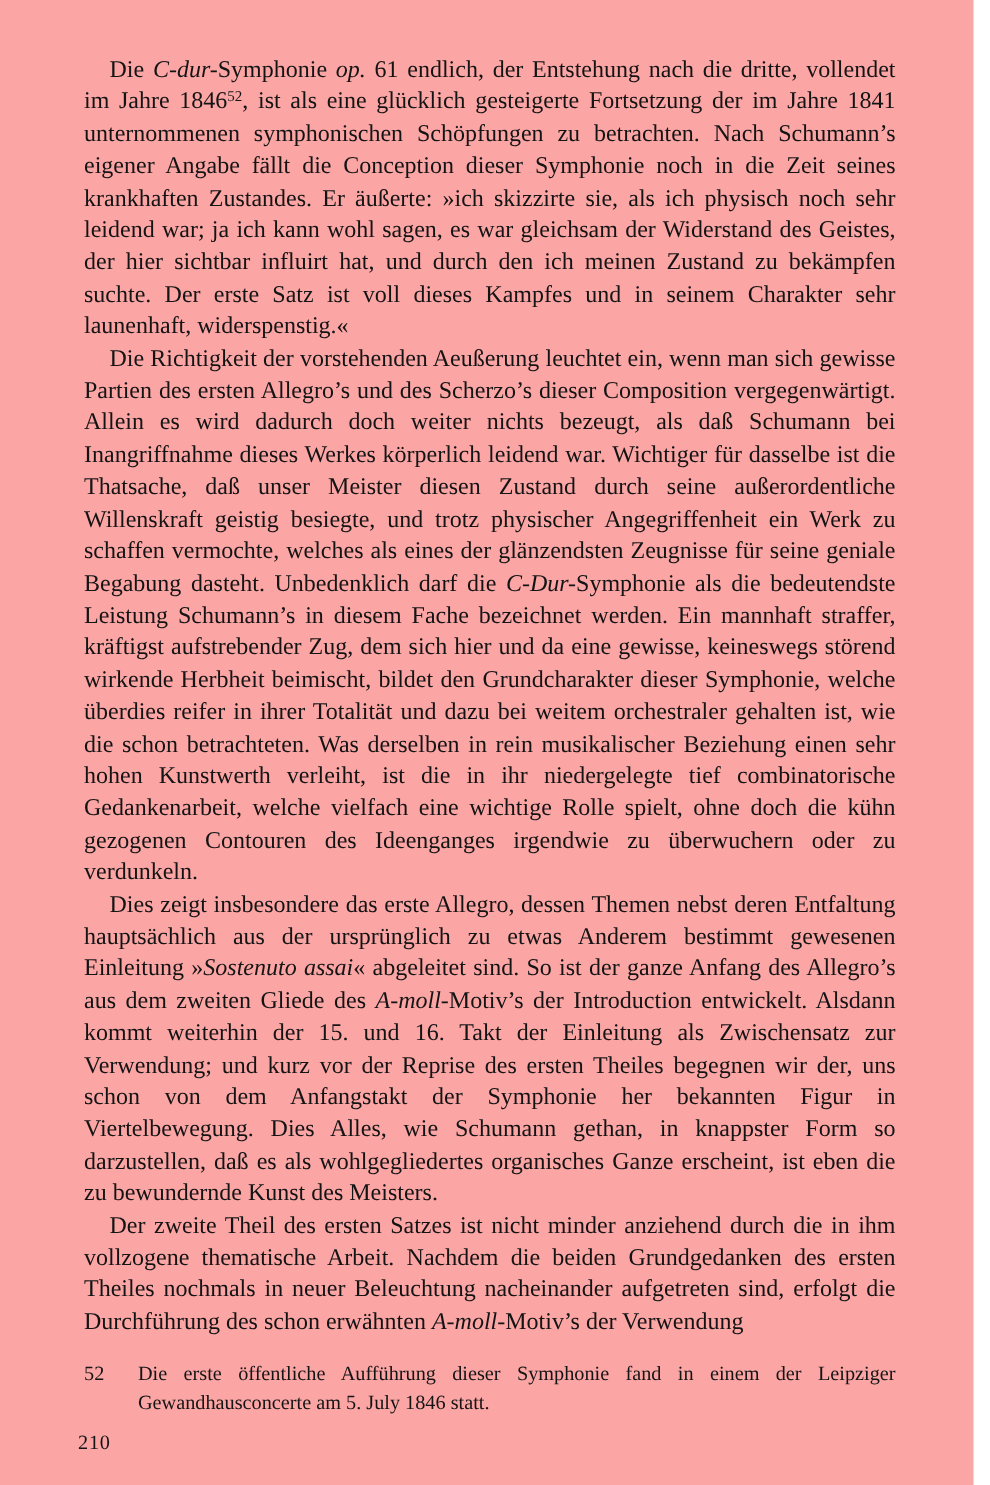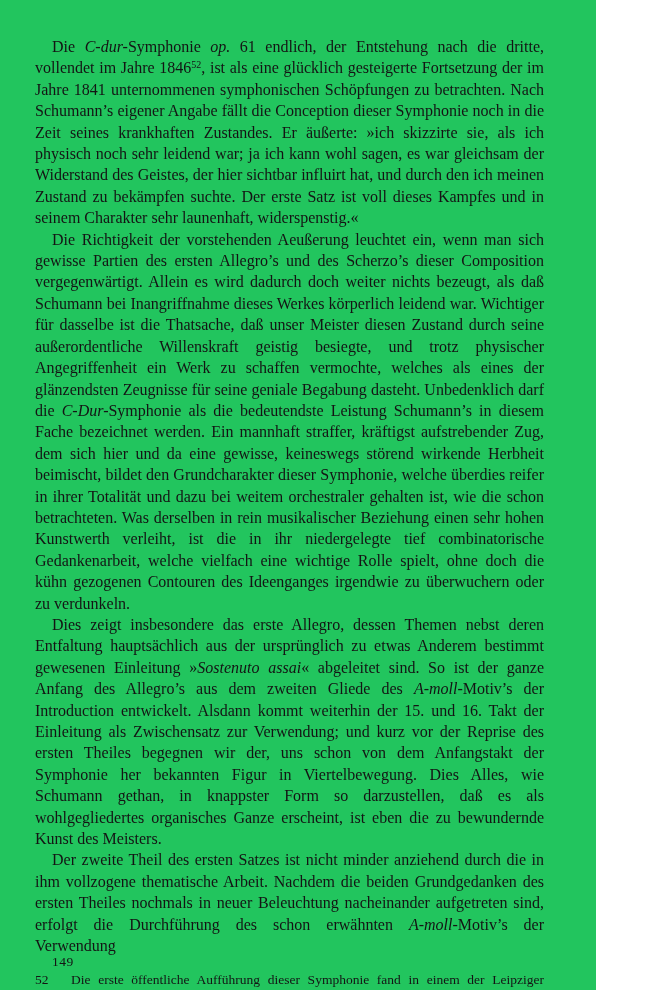--- a/index.html
+++ b/index.html
@@ -9,24 +9,24 @@
   }
   body {
     width: 660px;
     height: 990px;
     font-family: "Liberation Serif", serif;
     color: #141414;
   }
   .page {
     position: relative;
     box-sizing: border-box;
-    width: 596px;
+    width: 649px;
     height: 990px;
-    padding: 36px 52px 28px 35px;
-    background: #22c55e;
+    padding: 36px 52px 28px 56px;
+    background: #fca5a5;
   }
   .body-text {
     font-size: 16px;
     line-height: 21.4px;
     text-align: justify;
     hyphens: auto;
     -webkit-hyphens: auto;
   }
   .para {
     margin: 0;
@@ -72,18 +72,18 @@
 
   <div class="body-text">
       <p class="para"><span>Die </span><span class="it">C-dur-</span><span>Symphonie </span><span class="it">op.</span><span> 61 endlich, der Entstehung nach die dritte, vollendet im Jahre 1846</span><sup class="fn-ref">52</sup><span>, ist als eine glücklich gesteigerte Fortsetzung der im Jahre 1841 unternommenen symphonischen Schöpfungen zu betrachten. Nach Schumann’s eigener Angabe fällt die Conception dieser Symphonie noch in die Zeit seines krankhaften Zustandes. Er äußerte: »ich skizzirte sie, als ich physisch noch sehr leidend war; ja ich kann wohl sagen, es war gleichsam der Widerstand des Geistes, der hier sichtbar influirt hat, und durch den ich meinen Zustand zu bekämpfen suchte. Der erste Satz ist voll dieses Kampfes und in seinem Charakter sehr launenhaft, widerspenstig.«</span></p>
       <p class="para"><span>Die Richtigkeit der vorstehenden Aeußerung leuchtet ein, wenn man sich gewisse Partien des ersten Allegro’s und des Scherzo’s dieser Composition vergegenwärtigt. Allein es wird dadurch doch weiter nichts bezeugt, als daß Schumann bei Inangriffnahme dieses Werkes körperlich leidend war. Wichtiger für dasselbe ist die Thatsache, daß unser Meister diesen Zustand durch seine außerordentliche Willenskraft geistig besiegte, und trotz physischer Angegriffenheit ein Werk zu schaffen vermochte, welches als eines der glänzendsten Zeugnisse für seine geniale Begabung dasteht. Unbedenklich darf die </span><span class="it">C-Dur-</span><span>Symphonie als die bedeutendste Leistung Schumann’s in diesem Fache bezeichnet werden. Ein mannhaft straffer, kräftigst aufstrebender Zug, dem sich hier und da eine gewisse, keineswegs störend wirkende Herbheit beimischt, bildet den Grundcharakter dieser Symphonie, welche überdies reifer in ihrer Totalität und dazu bei weitem orchestraler gehalten ist, wie die schon betrachteten. Was derselben in rein musikalischer Beziehung einen sehr hohen Kunstwerth verleiht, ist die in ihr niedergelegte tief combinatorische Gedankenarbeit, welche vielfach eine wichtige Rolle spielt, ohne doch die kühn gezogenen Contouren des Ideenganges irgendwie zu überwuchern oder zu verdunkeln.</span></p>
       <p class="para"><span>Dies zeigt insbesondere das erste Allegro, dessen Themen nebst deren Entfaltung hauptsächlich aus der ursprünglich zu etwas Anderem bestimmt gewesenen Einleitung »</span><span class="it">Sostenuto assai</span><span>« abgeleitet sind. So ist der ganze Anfang des Allegro’s aus dem zweiten Gliede des </span><span class="it">A-moll-</span><span>Motiv’s der Introduction entwickelt. Alsdann kommt weiterhin der 15. und 16. Takt der Einleitung als Zwischensatz zur Verwendung; und kurz vor der Reprise des ersten Theiles begegnen wir der, uns schon von dem Anfangstakt der Symphonie her bekannten Figur in Viertelbewegung. Dies Alles, wie Schumann gethan, in knappster Form so darzustellen, daß es als wohlgegliedertes organisches Ganze erscheint, ist eben die zu bewundernde Kunst des Meisters.</span></p>
       <p class="para"><span>Der zweite Theil des ersten Satzes ist nicht minder anziehend durch die in ihm vollzogene thematische Arbeit. Nachdem die beiden Grundgedanken des ersten Theiles nochmals in neuer Beleuchtung nacheinander aufgetreten sind, erfolgt die Durchführung des schon erwähnten </span><span class="it">A-moll-</span><span>Motiv’s der Verwendung</span></p>
     </div>
 
   <div class="footnote">
     <span class="fn-marker">52</span>
-    <span class="fn-text">Die erste öffentliche Aufführung dieser Symphonie fand in einem der Leipziger Gewandhausconcerte am 5. November 1846 statt.</span>
+    <span class="fn-text">Die erste öffentliche Aufführung dieser Symphonie fand in einem der Leipziger Gewandhausconcerte am 5. July 1846 statt.</span>
   </div>
 
-  <div class="page-number">149</div>
+  <div class="page-number">210</div>
 
 </div>
 
 </body></html>

